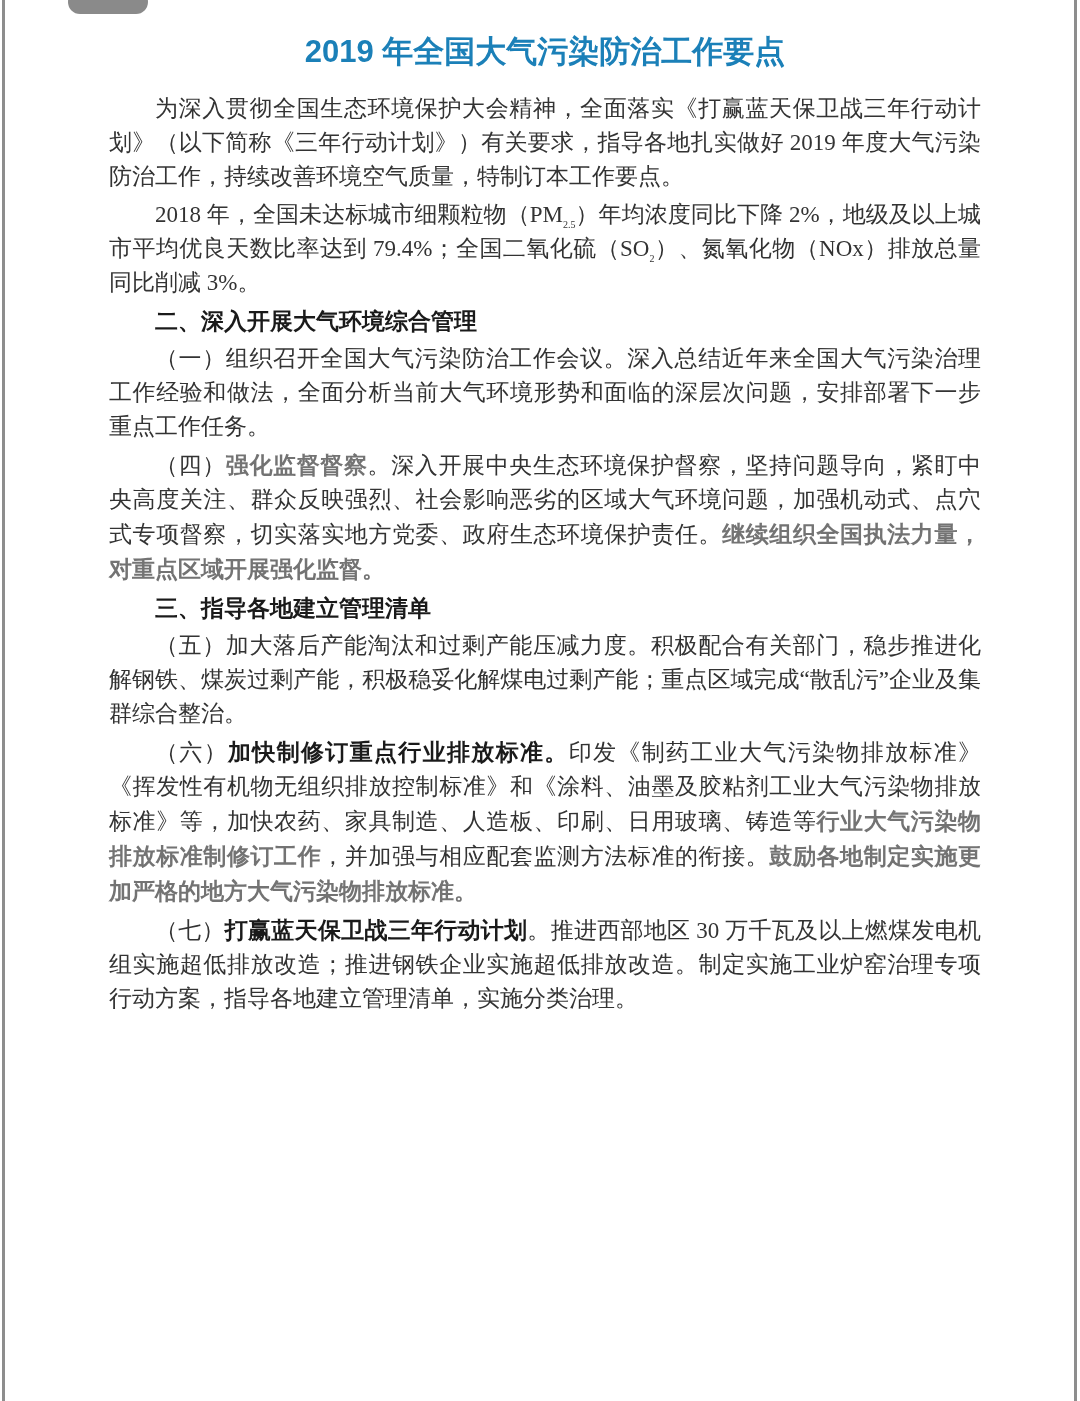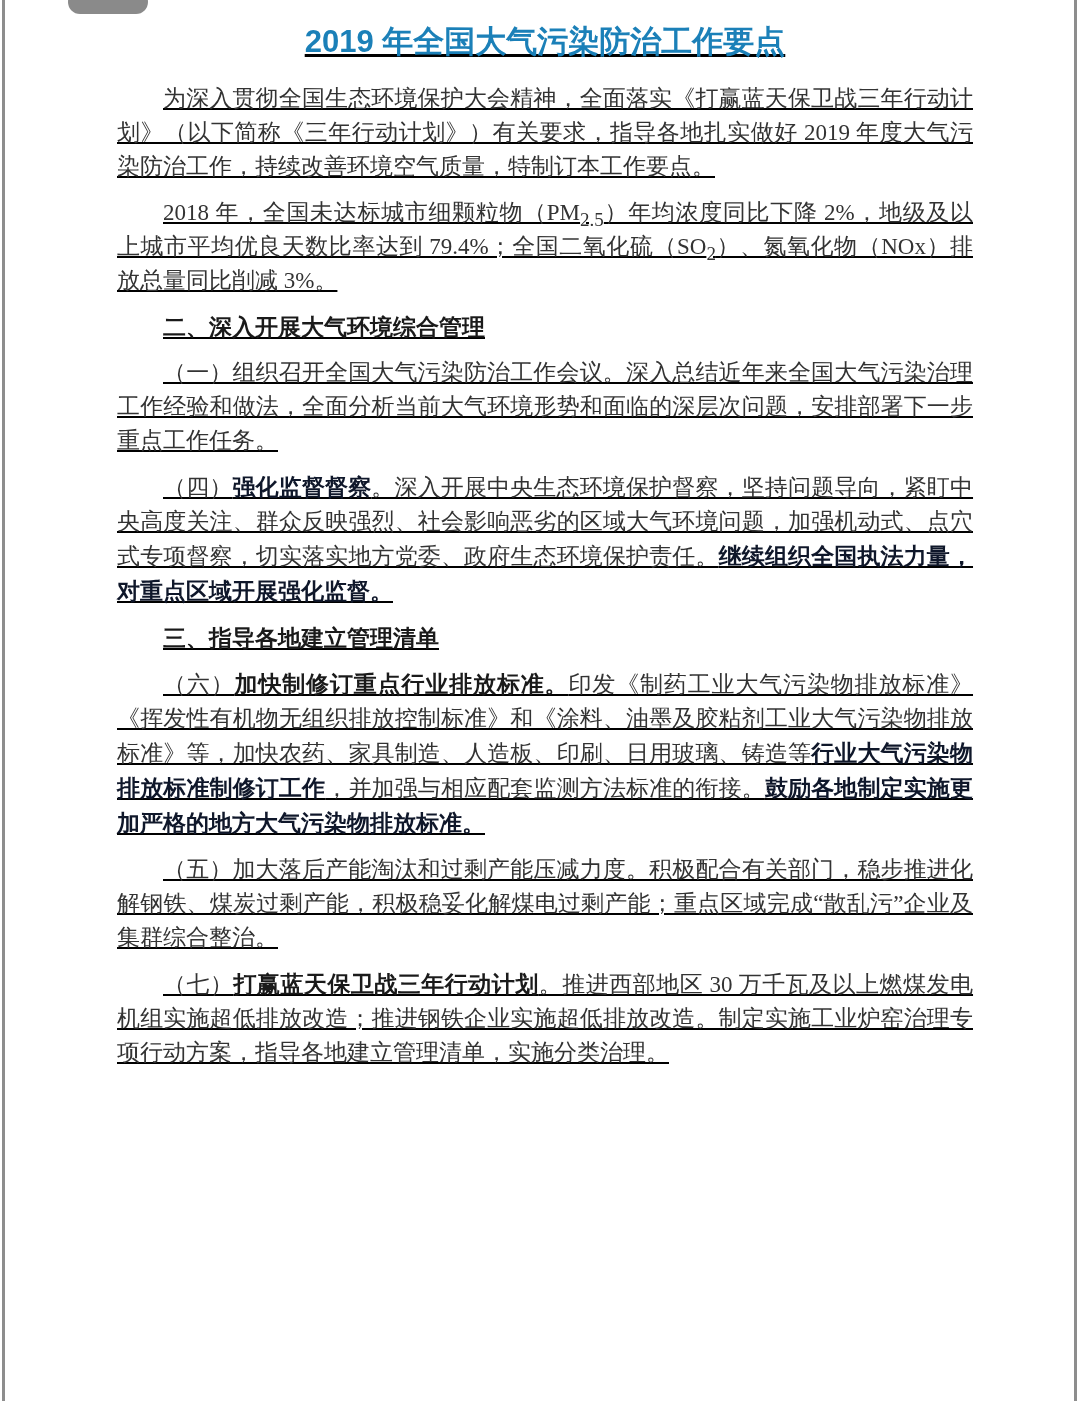--- a/index.html
+++ b/index.html
@@ -28,75 +28,74 @@
     left: 68px;
     top: -10px;
     width: 80px;
     height: 24px;
     background: #8a8a8a;
     border-radius: 12px;
   }
   .doc {
     position: absolute;
     left: 105px;
-    top: 16px;
+    top: 26px;
     width: 880px;
-    text-decoration: underline;
   }
   .doc-title {
     text-align: center;
     font-family: "Liberation Sans", "DejaVu Sans", sans-serif;
     font-weight: bold;
     font-size: 31px;
     line-height: 40px;
     color: #1b80b8;
     margin: 6px 0 20px 0;
   }
   .block {
     font-size: 23px;
     line-height: 34px;
     color: #333333;
     text-align: justify;
     text-indent: 2em;
-    margin: 12px;
+    margin: 4px;
   }
   .block.h {
     font-family: "Liberation Sans", "DejaVu Sans", sans-serif;
     font-weight: bold;
     color: #1a1a1a;
   }
   .seg-n { color: #333333; }
   .seg-b {
     font-family: "Liberation Sans", "DejaVu Sans", sans-serif;
     font-weight: bold;
     color: #1a1a1a;
   }
   .seg-bb {
     font-family: "Liberation Sans", "DejaVu Sans", sans-serif;
     font-weight: bold;
-    color: #0f172a;
+    color: #737373;
   }
   sub.seg-sub {
-    font-size: 19px;
+    font-size: 10px;
     line-height: 0;
   }
 </style>
 </head>
 <body>
 
 <div class="page-border left"></div>
 <div class="page-border right"></div>
 <div class="top-tab"></div>
 
 <div class="doc">
   <div class="doc-title">2019 年全国大气污染防治工作要点</div>
   <div>
       <div class="block p"><span class="seg-n">为深入贯彻全国生态环境保护大会精神，全面落实《打赢蓝天保卫战三年行动计划》（以下简称《三年行动计划》）有关要求，指导各地扎实做好 2019 年度大气污染防治工作，持续改善环境空气质量，特制订本工作要点。</span></div>
       <div class="block p"><span class="seg-n">2018 年，全国未达标城市细颗粒物（PM</span><sub class="seg-sub">2.5</sub><span class="seg-n">）年均浓度同比下降 2%，地级及以上城市平均优良天数比率达到 79.4%；全国二氧化硫（SO</span><sub class="seg-sub">2</sub><span class="seg-n">）、氮氧化物（NOx）排放总量同比削减 3%。</span></div>
       <div class="block h"><span class="seg-b">二、深入开展大气环境综合管理</span></div>
       <div class="block p"><span class="seg-n">（一）组织召开全国大气污染防治工作会议。深入总结近年来全国大气污染治理工作经验和做法，全面分析当前大气环境形势和面临的深层次问题，安排部署下一步重点工作任务。</span></div>
       <div class="block p"><span class="seg-n">（四）</span><span class="seg-bb">强化监督督察</span><span class="seg-n">。深入开展中央生态环境保护督察，坚持问题导向，紧盯中央高度关注、群众反映强烈、社会影响恶劣的区域大气环境问题，加强机动式、点穴式专项督察，切实落实地方党委、政府生态环境保护责任。</span><span class="seg-bb">继续组织全国执法力量，对重点区域开展强化监督。</span></div>
       <div class="block h"><span class="seg-b">三、指导各地建立管理清单</span></div>
+      <div class="block p"><span class="seg-n">（五）加大落后产能淘汰和过剩产能压减力度。积极配合有关部门，稳步推进化解钢铁、煤炭过剩产能，积极稳妥化解煤电过剩产能；重点区域完成“散乱污”企业及集群综合整治。</span></div>
       <div class="block p"><span class="seg-n">（六）</span><span class="seg-b">加快制修订重点行业排放标准。</span><span class="seg-n">印发《制药工业大气污染物排放标准》《挥发性有机物无组织排放控制标准》和《涂料、油墨及胶粘剂工业大气污染物排放标准》等，加快农药、家具制造、人造板、印刷、日用玻璃、铸造等</span><span class="seg-bb">行业大气污染物排放标准制修订工作</span><span class="seg-n">，并加强与相应配套监测方法标准的衔接。</span><span class="seg-bb">鼓励各地制定实施更加严格的地方大气污染物排放标准。</span></div>
-      <div class="block p"><span class="seg-n">（五）加大落后产能淘汰和过剩产能压减力度。积极配合有关部门，稳步推进化解钢铁、煤炭过剩产能，积极稳妥化解煤电过剩产能；重点区域完成“散乱污”企业及集群综合整治。</span></div>
       <div class="block p"><span class="seg-n">（七）</span><span class="seg-b">打赢蓝天保卫战三年行动计划</span><span class="seg-n">。推进西部地区 30 万千瓦及以上燃煤发电机组实施超低排放改造；推进钢铁企业实施超低排放改造。制定实施工业炉窑治理专项行动方案，指导各地建立管理清单，实施分类治理。</span></div>
     </div>
 </div>
 
 </body></html>

